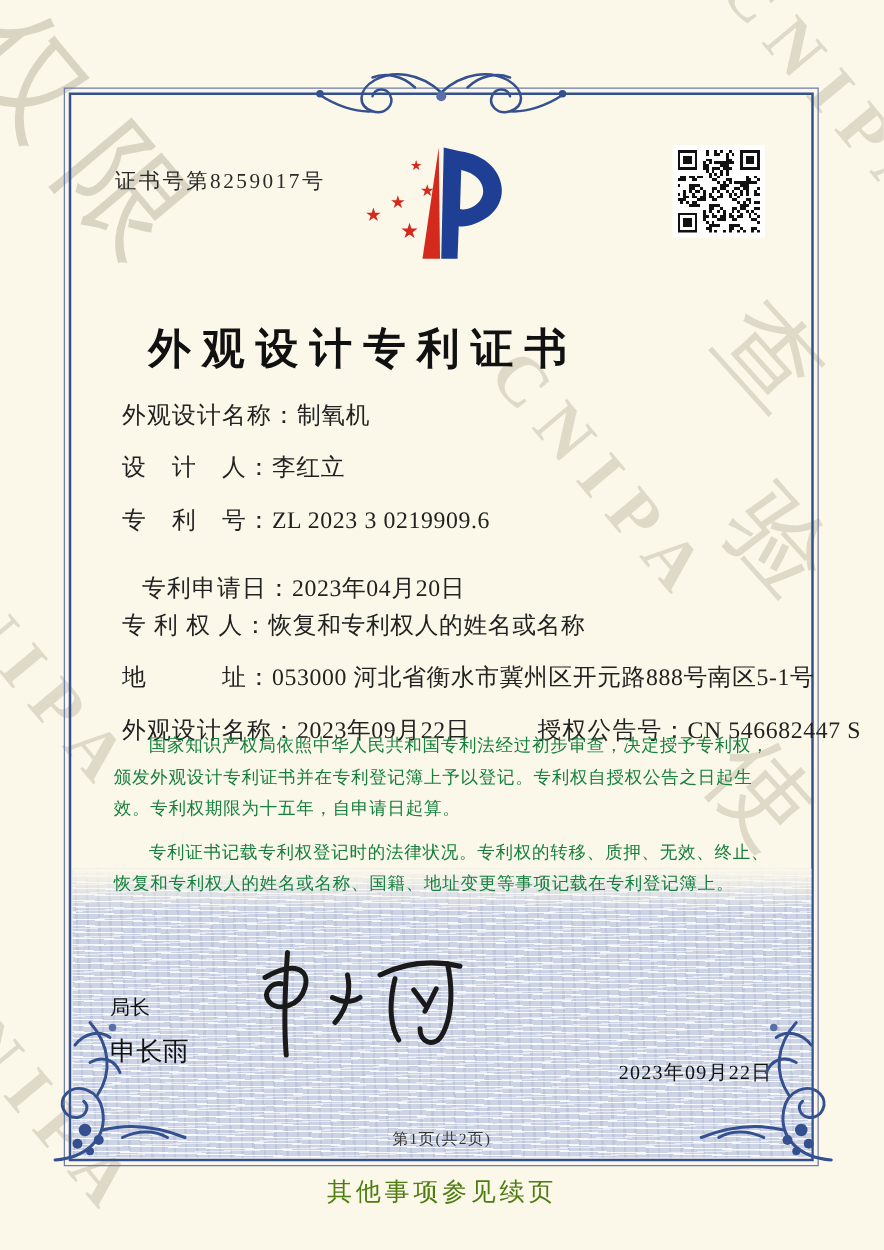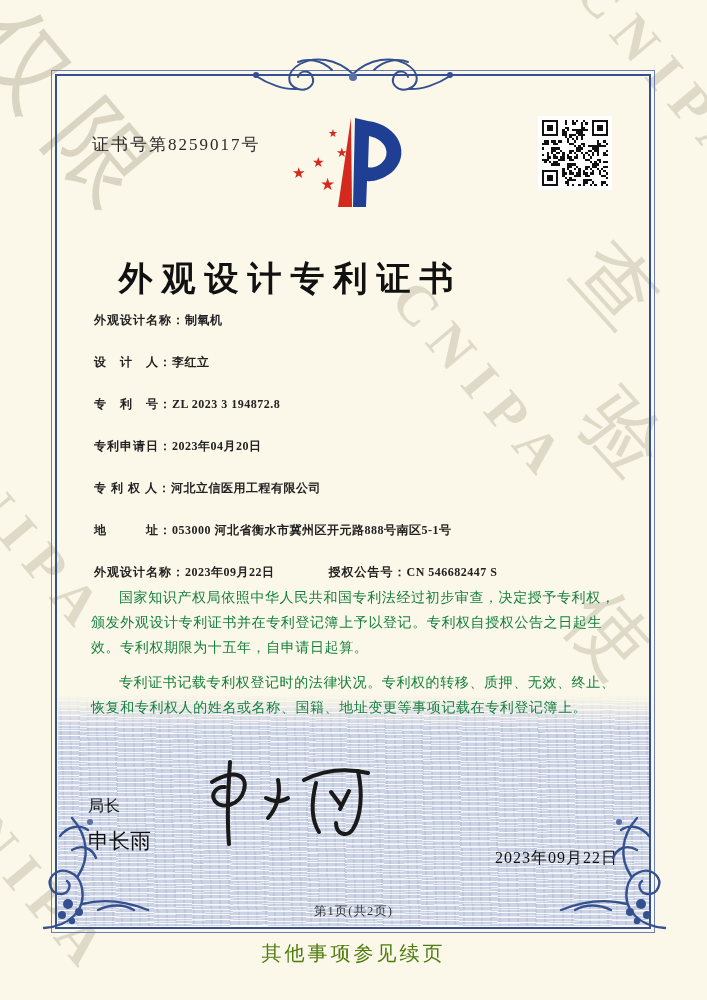--- a/index.html
+++ b/index.html
@@ -42,21 +42,21 @@
   
   .cert-no{position:absolute;left:92px;top:133px;font-size:17px;letter-spacing:2px;color:#2a2a2a;z-index:4;}
   .logo{position:absolute;left:288px;top:110px;width:140px;height:105px;z-index:4;}
   .logo .star{position:absolute;color:#d42a1e;line-height:1;}
   .qr{position:absolute;left:538px;top:116px;width:74px;height:74px;background:#fff;padding:4px;box-sizing:border-box;z-index:4;}
   .title{
     position:absolute;left:0;top:212px;width:581px;text-align:center;
     font-size:34px;font-weight:bold;letter-spacing:9px;color:#111;z-index:4;margin-top:44px;
   }
   
-  .field{position:absolute;left:88px;font-size:12px;z-index:4;white-space:pre;color:#222;font-weight:bold;}
+  .field{position:absolute;left:88px;font-size:19px;z-index:4;white-space:pre;color:#222;}
   .field .lab{letter-spacing:1px;}
   .field .val{letter-spacing:0.5px;}
   .field .pair2{margin-left:54px;text-align:right;}
   
   .paras{position:absolute;left:85px;top:586px;width:537px;z-index:4;}
   .paras p{
     margin:0 0 10px 6px;font-size:14px;line-height:1.78;text-indent:2em;
     letter-spacing:0.6px;color:#15803d;
   }
   
@@ -408,27 +408,27 @@
 
 <div class="title">外观设计专利证书</div>
 
 <div class="field" style="top:297px;">
   <span class="lab">外观设计名称：</span><span class="val">制氧机</span>
 </div>
 <div class="field" style="top:339px;">
   <span class="lab">设　计　人：</span><span class="val">李红立</span>
 </div>
 <div class="field" style="top:381px;">
-  <span class="lab">专　利　号：</span><span class="val">ZL 2023 3 194872.8</span>
-</div>
-<div class="field" style="top:423px;">
+  <span class="lab">专　利　号：</span><span class="val">ZL 2023 3 0219909.6</span>
+</div>
+<div class="field" style="top:436px;margin-left:16px;">
   <span class="lab">专利申请日：</span><span class="val">2023年04月20日</span>
 </div>
 <div class="field" style="top:465px;">
-  <span class="lab">专 利 权 人：</span><span class="val">河北立信医用工程有限公司</span>
+  <span class="lab">专 利 权 人：</span><span class="val">恢复和专利权人的姓名或名称</span>
 </div>
 <div class="field" style="top:507px;">
   <span class="lab">地　　　址：</span><span class="val">053000 河北省衡水市冀州区开元路888号南区5-1号</span>
 </div>
 <div class="field" style="top:549px;">
   <span class="lab">外观设计名称：</span><span class="val">2023年09月22日</span><span class="lab pair2">授权公告号：</span><span class="val">CN 546682447 S</span>
 </div>
 
 <div class="paras">
   <p>国家知识产权局依照中华人民共和国专利法经过初步审查，决定授予专利权，颁发外观设计专利证书并在专利登记簿上予以登记。专利权自授权公告之日起生效。专利权期限为十五年，自申请日起算。</p>

